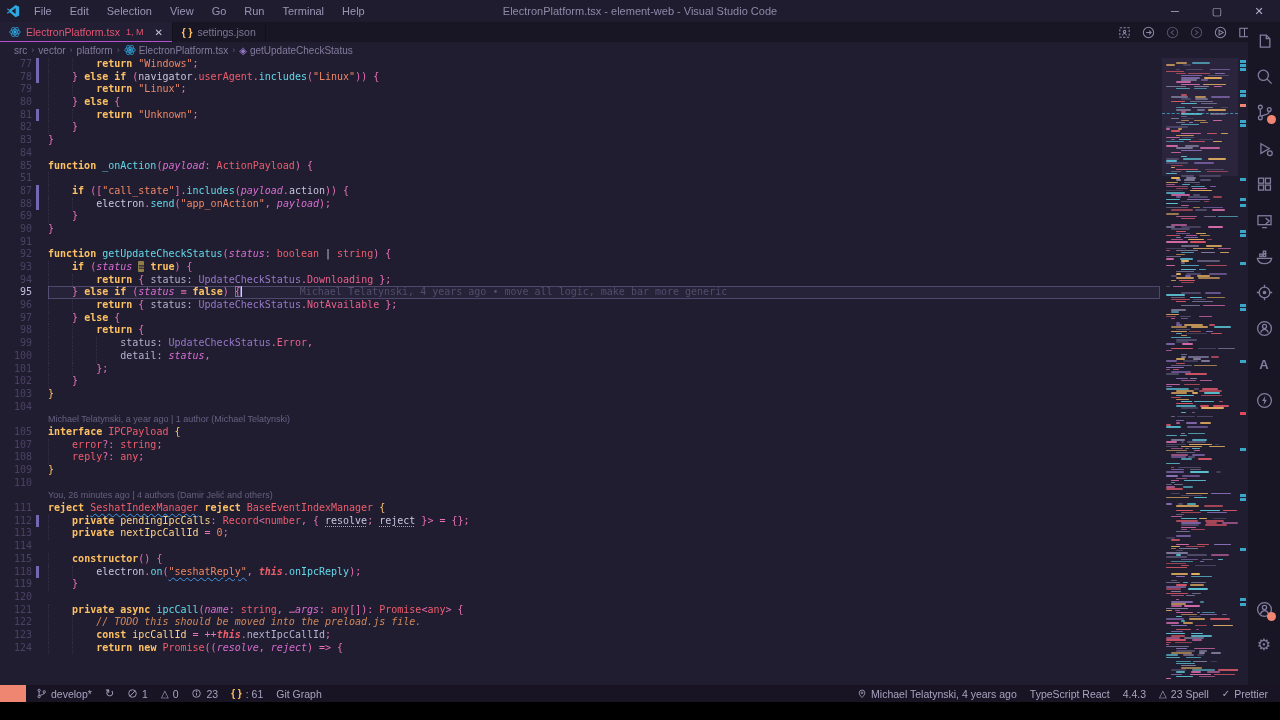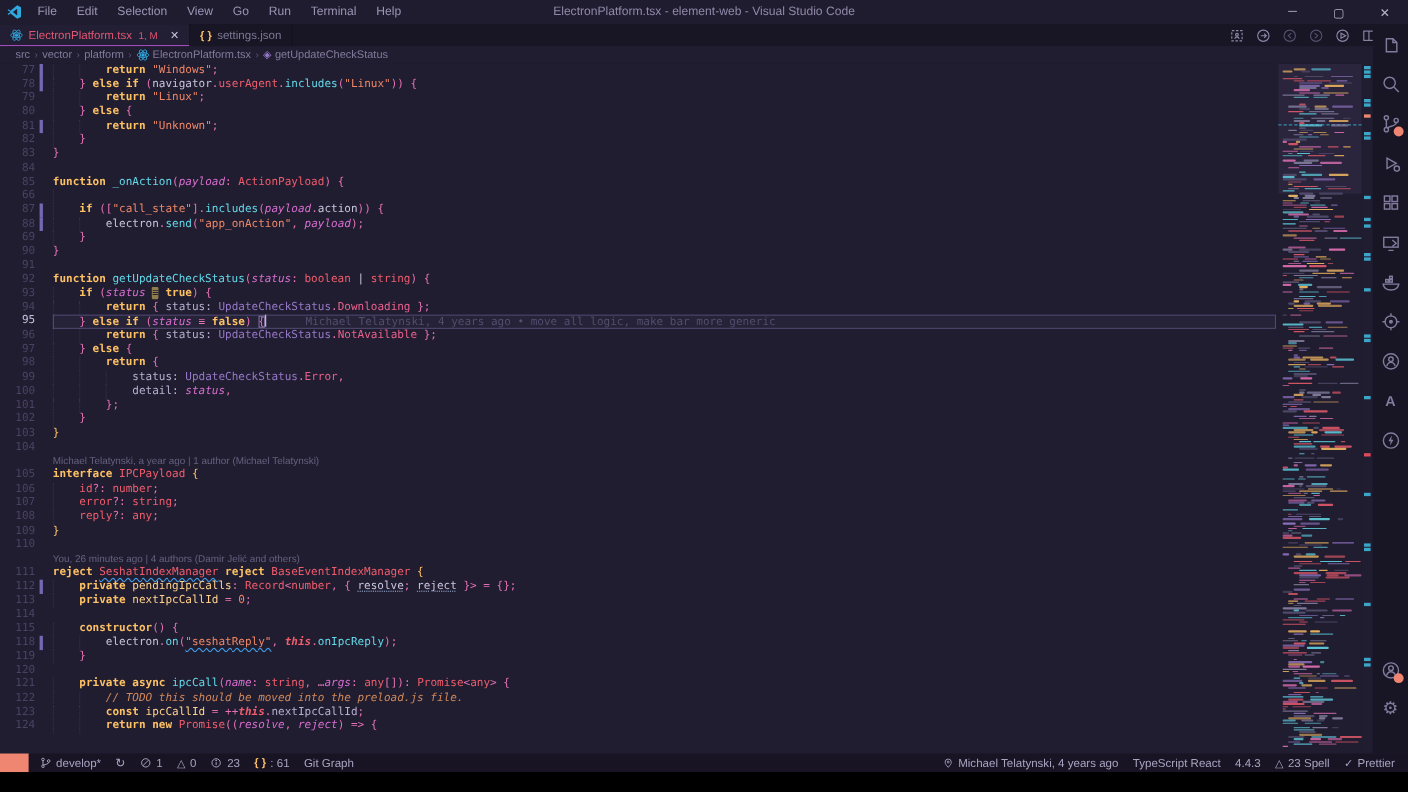--- a/index.html
+++ b/index.html
@@ -61,21 +61,21 @@
   .cm  { color:#585273; font-style:italic; }
   .td  { color:#d0885a; font-style:italic; }
   .th  { color:#ee5d6c; font-weight:700; font-style:italic; }
   .prop{ color:#fed28a; }
   .num { color:#ee8766; }
   .x   { color:#c9c4dd; }
   .hl  { background:#8f7d49; color:#272138; border-radius:1px; }
   .wavy{ text-decoration:underline wavy #3f9ae5; text-decoration-thickness:1px; text-underline-offset:2px; }
   .dot { text-decoration:underline dotted #8fa8cc; text-underline-offset:2px; }
   .brkt{ outline:1px solid #7a6f9e; outline-offset:-1px; }
-  .blame { color:#534d6e; margin-left:36px; font-style:normal;text-align:center; }
+  .blame { color:#534d6e; margin-left:58px; font-style:normal;text-align:center; }
   .cursor { display:inline-block; width:1px; height:11px; background:#d8d2ee; vertical-align:-2px; }
 
   
   .minimap { position:absolute; top:58px; left:1162px; width:76px; height:627px; background:#211d31; overflow:hidden; }
   .mrow { position:absolute; height:1.4px; border-radius:1px; }
   .mm-view { position:absolute; left:0; top:0; width:76px; height:118px; background:rgba(150,140,200,.08); }
   .mm-dash { position:absolute; left:0; top:55px; width:76px; border-top:1px dashed #3aa7c9; opacity:.8; }
   .ruler { position:absolute; top:58px; left:1238px; width:10px; height:627px; background:#211d31; }
   .rmark { position:absolute; left:2px; width:6px; height:3px; }
 
@@ -221,42 +221,41 @@
   <div class="editor" id="editor">
       <div class="row"><span class="ln">77</span><span class="gut"><span class="bar"></span></span><div class="codewrap"><span class="guide"></span><span class="guide"></span><span class="tk kw">return </span><span class="tk str">"Windows"</span><span class="tk pn">;</span></div></div>
       <div class="row"><span class="ln">78</span><span class="gut"><span class="bar"></span></span><div class="codewrap"><span class="guide"></span><span class="tk pn">}</span><span class="tk kw"> else if </span><span class="tk pn">(</span><span class="tk id">navigator</span><span class="tk pn">.</span><span class="tk ty">userAgent</span><span class="tk pn">.</span><span class="tk fn">includes</span><span class="tk pn">(</span><span class="tk str">"Linux"</span><span class="tk pn">)) </span><span class="tk pn">{</span></div></div>
       <div class="row"><span class="ln">79</span><span class="gut"></span><div class="codewrap"><span class="guide"></span><span class="guide"></span><span class="tk kw">return </span><span class="tk str">"Linux"</span><span class="tk pn">;</span></div></div>
       <div class="row"><span class="ln">80</span><span class="gut"></span><div class="codewrap"><span class="guide"></span><span class="tk pn">}</span><span class="tk kw"> else </span><span class="tk pn">{</span></div></div>
       <div class="row"><span class="ln">81</span><span class="gut"><span class="bar"></span></span><div class="codewrap"><span class="guide"></span><span class="guide"></span><span class="tk kw">return </span><span class="tk str">"Unknown"</span><span class="tk pn">;</span></div></div>
       <div class="row"><span class="ln">82</span><span class="gut"></span><div class="codewrap"><span class="guide"></span><span class="tk pn">}</span></div></div>
       <div class="row"><span class="ln">83</span><span class="gut"></span><div class="codewrap"><span class="tk pn">}</span></div></div>
       <div class="row"><span class="ln">84</span><span class="gut"></span><div class="codewrap"></div></div>
       <div class="row"><span class="ln">85</span><span class="gut"></span><div class="codewrap"><span class="tk kw">function </span><span class="tk fn">_onAction</span><span class="tk pn">(</span><span class="tk va">payload</span><span class="tk pn">: </span><span class="tk ty">ActionPayload</span><span class="tk pn">) </span><span class="tk pn">{</span></div></div>
-      <div class="row"><span class="ln">66</span><span class="gut"></span><div class="codewrap"><span class="guide"></span></div></div>
+      <div class="row"><span class="ln">51</span><span class="gut"></span><div class="codewrap"><span class="guide"></span></div></div>
       <div class="row"><span class="ln">87</span><span class="gut"><span class="bar"></span></span><div class="codewrap"><span class="guide"></span><span class="tk kw">if </span><span class="tk pn">([</span><span class="tk str">"call_state"</span><span class="tk pn">].</span><span class="tk fn">includes</span><span class="tk pn">(</span><span class="tk va">payload</span><span class="tk pn">.</span><span class="tk id">action</span><span class="tk pn">)) </span><span class="tk pn">{</span></div></div>
       <div class="row"><span class="ln">88</span><span class="gut"><span class="bar"></span></span><div class="codewrap"><span class="guide"></span><span class="guide"></span><span class="tk id">electron</span><span class="tk pn">.</span><span class="tk fn">send</span><span class="tk pn">(</span><span class="tk str">"app_onAction"</span><span class="tk pn">, </span><span class="tk va">payload</span><span class="tk pn">);</span></div></div>
       <div class="row"><span class="ln">69</span><span class="gut"></span><div class="codewrap"><span class="guide"></span><span class="tk pn">}</span></div></div>
       <div class="row"><span class="ln">90</span><span class="gut"></span><div class="codewrap"><span class="tk pn">}</span></div></div>
       <div class="row"><span class="ln">91</span><span class="gut"></span><div class="codewrap"></div></div>
       <div class="row"><span class="ln">92</span><span class="gut"></span><div class="codewrap"><span class="tk kw">function </span><span class="tk fn">getUpdateCheckStatus</span><span class="tk pn">(</span><span class="tk va">status</span><span class="tk pn">: </span><span class="tk ty">boolean</span><span class="tk x"> | </span><span class="tk ty">string</span><span class="tk pn">) </span><span class="tk pn">{</span></div></div>
       <div class="row"><span class="ln">93</span><span class="gut"></span><div class="codewrap"><span class="guide"></span><span class="tk kw">if </span><span class="tk pn">(</span><span class="tk va">status</span><span class="tk x"> </span><span class="tk hl">≡</span><span class="tk x"> </span><span class="tk kw">true</span><span class="tk pn">) </span><span class="tk pn">{</span></div></div>
       <div class="row"><span class="ln">94</span><span class="gut"></span><div class="codewrap"><span class="guide"></span><span class="guide"></span><span class="tk kw">return </span><span class="tk pn">{ </span><span class="tk pr">status: </span><span class="tk en">UpdateCheckStatus</span><span class="tk pn">.</span><span class="tk em">Downloading</span><span class="tk pn"> };</span></div></div>
       <div class="row cur"><span class="ln">95</span><span class="gut"></span><div class="codewrap"><span class="guide"></span><span class="tk pn">}</span><span class="tk kw"> else if </span><span class="tk pn">(</span><span class="tk va">status</span><span class="tk x"> </span><span class="tk pn">≡</span><span class="tk x"> </span><span class="tk kw">false</span><span class="tk pn">) </span><span class="tk pn brkt">{</span><span class="cursor"></span><span class="blame">Michael Telatynski, 4 years ago • move all logic, make bar more generic</span></div></div>
       <div class="row"><span class="ln">96</span><span class="gut"></span><div class="codewrap"><span class="guide"></span><span class="guide"></span><span class="tk kw">return </span><span class="tk pn">{ </span><span class="tk pr">status: </span><span class="tk en">UpdateCheckStatus</span><span class="tk pn">.</span><span class="tk em">NotAvailable</span><span class="tk pn"> };</span></div></div>
       <div class="row"><span class="ln">97</span><span class="gut"></span><div class="codewrap"><span class="guide"></span><span class="tk pn">}</span><span class="tk kw"> else </span><span class="tk pn">{</span></div></div>
       <div class="row"><span class="ln">98</span><span class="gut"></span><div class="codewrap"><span class="guide"></span><span class="guide"></span><span class="tk kw">return </span><span class="tk pn">{</span></div></div>
       <div class="row"><span class="ln">99</span><span class="gut"></span><div class="codewrap"><span class="guide"></span><span class="guide"></span><span class="guide"></span><span class="tk pr">status: </span><span class="tk en">UpdateCheckStatus</span><span class="tk pn">.</span><span class="tk em">Error</span><span class="tk pn">,</span></div></div>
       <div class="row"><span class="ln">100</span><span class="gut"></span><div class="codewrap"><span class="guide"></span><span class="guide"></span><span class="guide"></span><span class="tk pr">detail: </span><span class="tk va">status</span><span class="tk pn">,</span></div></div>
       <div class="row"><span class="ln">101</span><span class="gut"></span><div class="codewrap"><span class="guide"></span><span class="guide"></span><span class="tk pn">};</span></div></div>
       <div class="row"><span class="ln">102</span><span class="gut"></span><div class="codewrap"><span class="guide"></span><span class="tk pn">}</span></div></div>
       <div class="row"><span class="ln">103</span><span class="gut"></span><div class="codewrap"><span class="tk pnY">}</span></div></div>
       <div class="row"><span class="ln">104</span><span class="gut"></span><div class="codewrap"></div></div>
       <div class="row lens"><span class="ln"></span><span class="gut"></span><div class="codewrap">Michael Telatynski, a year ago | 1 author (Michael Telatynski)</div></div>
       <div class="row"><span class="ln">105</span><span class="gut"></span><div class="codewrap"><span class="tk kw">interface </span><span class="tk ty">IPCPayload </span><span class="tk pnY">{</span></div></div>
-      <div class="row"><span class="ln">106</span><span class="gut"></span><div class="codewrap"><span class="guide"></span><span class="tk ty">id</span><span class="tk pn">?: </span><span class="tk ty">number</span><span class="tk pn">;</span></div></div>
       <div class="row"><span class="ln">107</span><span class="gut"></span><div class="codewrap"><span class="guide"></span><span class="tk ty">error</span><span class="tk pn">?: </span><span class="tk ty">string</span><span class="tk pn">;</span></div></div>
       <div class="row"><span class="ln">108</span><span class="gut"></span><div class="codewrap"><span class="guide"></span><span class="tk ty">reply</span><span class="tk pn">?: </span><span class="tk ty">any</span><span class="tk pn">;</span></div></div>
       <div class="row"><span class="ln">109</span><span class="gut"></span><div class="codewrap"><span class="tk pnY">}</span></div></div>
       <div class="row"><span class="ln">110</span><span class="gut"></span><div class="codewrap"></div></div>
       <div class="row lens"><span class="ln"></span><span class="gut"></span><div class="codewrap">You, 26 minutes ago | 4 authors (Damir Jelić and others)</div></div>
       <div class="row"><span class="ln">111</span><span class="gut"></span><div class="codewrap"><span class="tk kw">reject </span><span class="tk ty wavy">SeshatIndexManager</span><span class="tk kw"> reject </span><span class="tk ty">BaseEventIndexManager </span><span class="tk pnY">{</span></div></div>
       <div class="row"><span class="ln">112</span><span class="gut"><span class="bar"></span></span><div class="codewrap"><span class="guide"></span><span class="tk kw">private </span><span class="tk prop">pendingIpcCalls</span><span class="tk pn">: </span><span class="tk ty">Record</span><span class="tk pn">&lt;</span><span class="tk ty">number</span><span class="tk pn">, </span><span class="tk pn">{ </span><span class="tk id dot">resolve</span><span class="tk pn">; </span><span class="tk id dot">reject</span><span class="tk pn"> }</span><span class="tk pn">&gt; </span><span class="tk pn">= </span><span class="tk pn">{};</span></div></div>
       <div class="row"><span class="ln">113</span><span class="gut"></span><div class="codewrap"><span class="guide"></span><span class="tk kw">private </span><span class="tk prop">nextIpcCallId </span><span class="tk pn">= </span><span class="tk num">0</span><span class="tk pn">;</span></div></div>
       <div class="row"><span class="ln">114</span><span class="gut"></span><div class="codewrap"></div></div>
       <div class="row"><span class="ln">115</span><span class="gut"></span><div class="codewrap"><span class="guide"></span><span class="tk kw">constructor</span><span class="tk pn">() </span><span class="tk pn">{</span></div></div>

